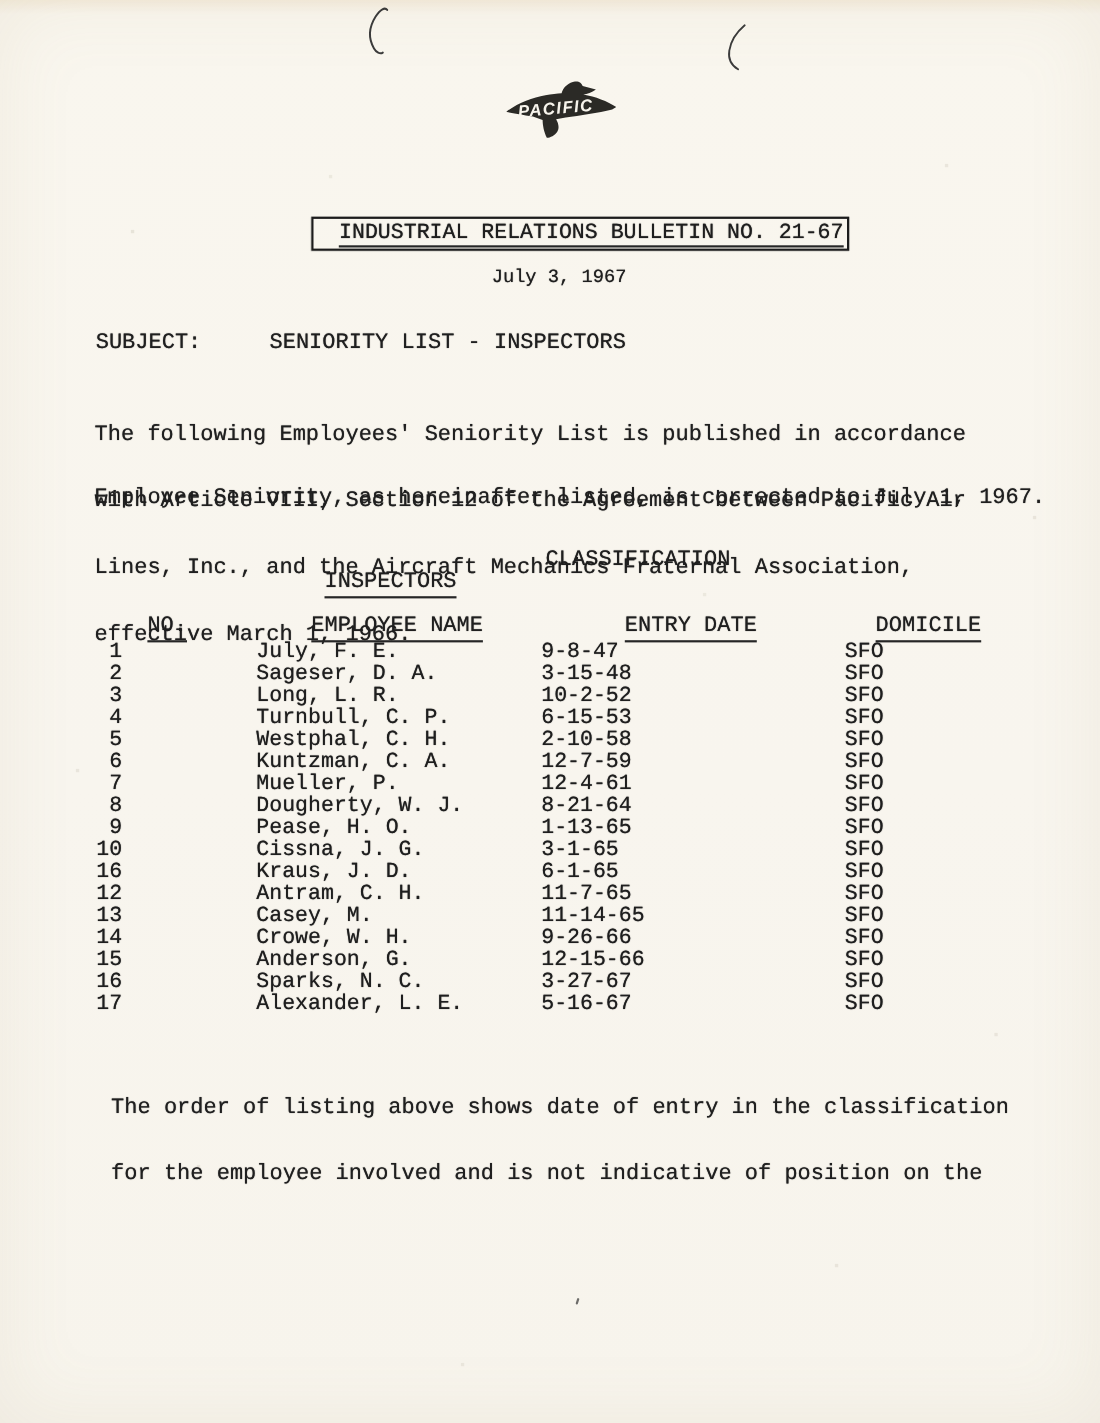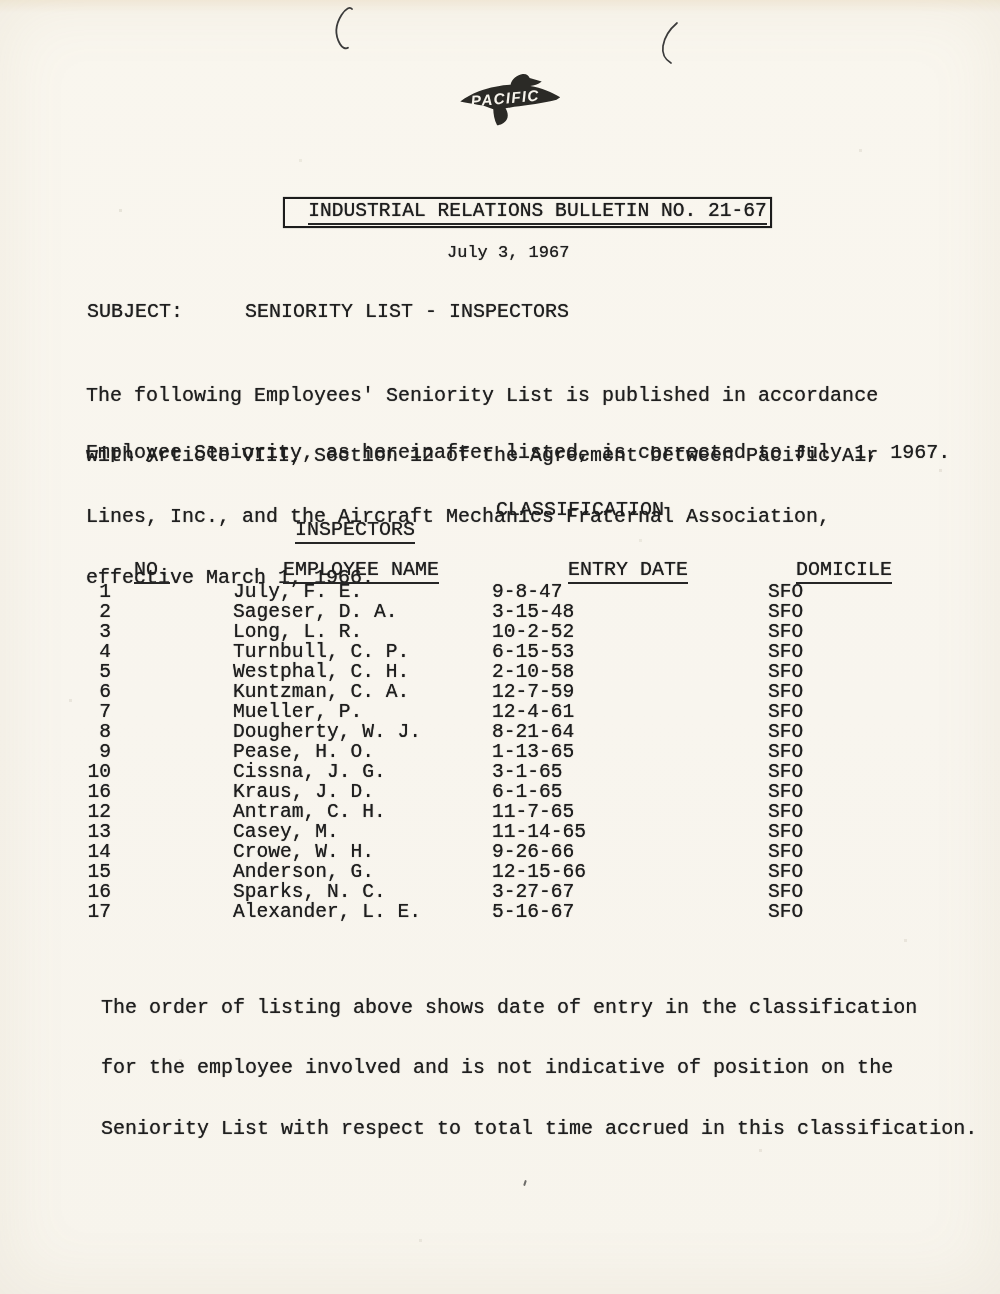--- a/index.html
+++ b/index.html
@@ -245,18 +245,17 @@
       <span class="cell cell-no">17</span>
       <span class="cell cell-name">Alexander, L. E.</span>
       <span class="cell cell-date">5-16-67</span>
       <span class="cell cell-dom">SFO</span>
     </div>
     </div>
 
   <div class="t" style="left:101px; top:957px;">
     <div>The order of listing above shows date of entry in the classification</div>
     <div>for the employee involved and is not indicative of position on the</div>
-    <div>Seniority List with respect to total time accrued in this classification.</div>
   </div>
 
   <div class="speck"></div>
 
 </div>
 
 </body></html>

